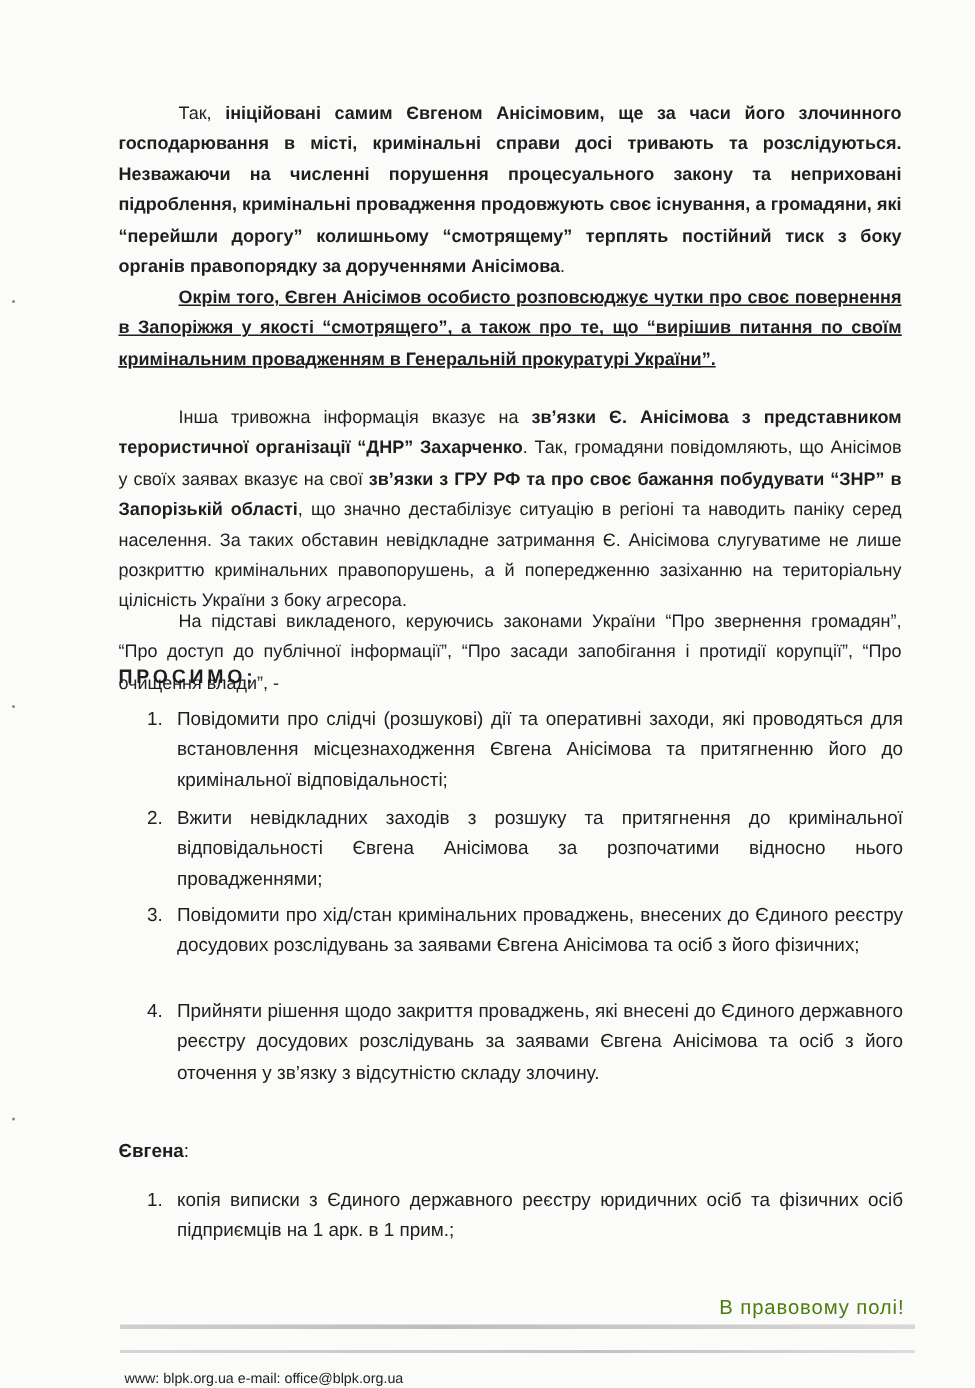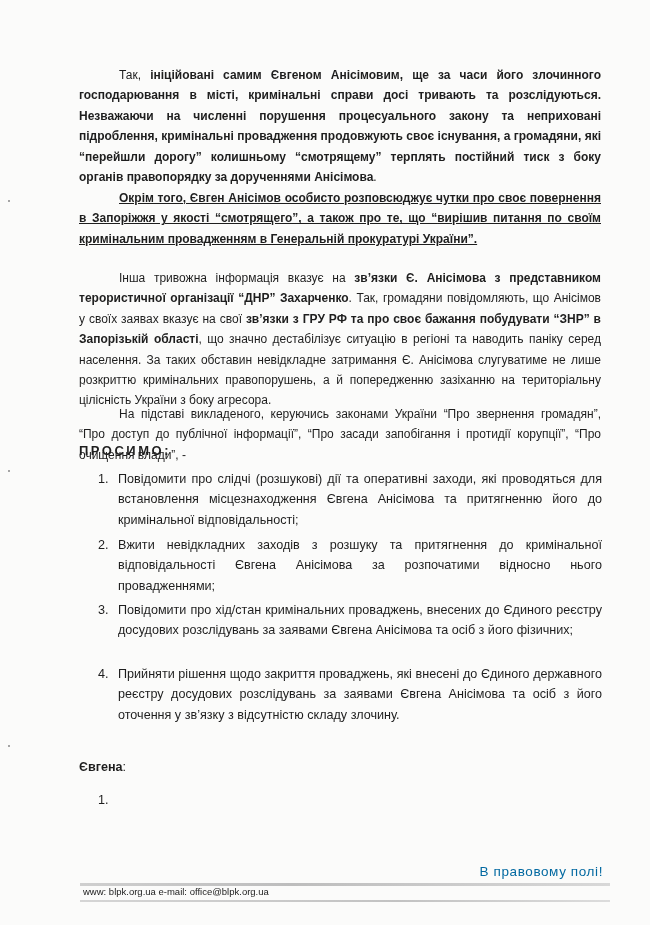--- a/index.html
+++ b/index.html
@@ -23,24 +23,24 @@
     position: absolute; left: 79px; width: 522px; text-align: left;
     font-weight: bold; font-size: 13px; letter-spacing: 2.5px;
   }
   .li {
     position: absolute; left: 118px; width: 484px;
     font-size: 12.6px; line-height: 20.4px;
     text-align: justify; text-align-last: left;
   }
   .num { position: absolute; left: -20px; top: 0; }
   .dodatky { position: absolute; left: 79px; top: 760px; font-weight: bold; font-size: 12.6px; }
-  .slogan { position: absolute; right: 47px; top: 864px; font-size: 13.5px; letter-spacing: 0.6px; color: #0369a1; }
+  .slogan { position: absolute; right: 47px; top: 864px; font-size: 13.5px; letter-spacing: 0.6px; color: #4d7c0f; }
   .band1 { position: absolute; left: 80px; width: 530px; top: 883px; height: 3px; background: linear-gradient(90deg,#cfcfcf,#bdbdbd 40%,#d8d8d8); }
   .band2 { position: absolute; left: 80px; width: 530px; top: 900px; height: 2px; background: linear-gradient(90deg,#d5d5d5,#c2c2c2 60%,#dcdcdc); }
-  .contacts { position: absolute; left: 83px; top: 886px; font-size: 9.5px; color: #222; }
+  .contacts { position: absolute; left: 83px; top: 914px; font-size: 9.5px; color: #222; }
   .dot { position: absolute; width: 2px; height: 2px; background: #888; border-radius: 1px; }
 </style>
 </head>
 <body>
 
 <div class="page">
 
   <div class="p indent" style="top:37px;"><span>Так, </span><span class="b">ініційовані самим Євгеном Анісімовим, ще за часи його злочинного господарювання в місті, кримінальні справи досі тривають та розслідуються. Незважаючи на численні порушення процесуального закону та неприховані підроблення, кримінальні провадження продовжують своє існування, а громадяни, які “перейшли дорогу” колишньому “смотрящему” терплять постійний тиск з боку органів правопорядку за дорученнями Анісімова</span><span>.</span></div>
 
   <div class="p indent" style="top:160px;text-decoration:underline;"><span class="b">Окрім того, Євген Анісімов особисто розповсюджує чутки про своє повернення в Запоріжжя у якості “смотрящего”, а також про те, що “</span><span class="b u">вирішив питання по своїм кримінальним провадженням в Генеральній прокуратурі України</span><span class="b">”.</span></div>
@@ -51,21 +51,21 @@
 
   <div class="heading" style="top:443px;">ПРОСИМО:</div>
 
   <div class="li" style="top:469px;"><span class="num">1.</span><span>Повідомити про слідчі (розшукові) дії та оперативні заходи, які проводяться для встановлення місцезнаходження Євгена Анісімова та притягненню його до кримінальної відповідальності;</span></div>
   <div class="li" style="top:535px;"><span class="num">2.</span><span>Вжити невідкладних заходів з розшуку та притягнення до кримінальної відповідальності Євгена Анісімова за розпочатими відносно нього провадженнями;</span></div>
   <div class="li" style="top:600px;"><span class="num">3.</span><span>Повідомити про хід/стан кримінальних проваджень, внесених до Єдиного реєстру досудових розслідувань за заявами Євгена Анісімова та осіб з його фізичних;</span></div>
   <div class="li" style="top:664px;"><span class="num">4.</span><span>Прийняти рішення щодо закриття проваджень, які внесені до Єдиного державного реєстру досудових розслідувань за заявами Євгена Анісімова та осіб з його оточення у зв’язку з відсутністю складу злочину.</span></div>
 
   <div class="dodatky"><span>Євгена</span><span style="font-weight:normal">:</span></div>
 
-  <div class="li" style="top:790px;"><span class="num">1.</span></div>
+  <div class="li" style="top:790px;"><span class="num">1.</span><span>копія виписки з Єдиного державного реєстру юридичних осіб та фізичних осіб підприємців на 1 арк. в 1 прим.;</span></div>
 
   <div class="slogan">В правовому полі!</div>
   <div class="band1"></div>
   <div class="contacts">www: blpk.org.ua   e-mail: office@blpk.org.ua</div>
   <div class="band2"></div>
 
   <div class="dot" style="left:8px; top:200px;"></div>
   <div class="dot" style="left:8px; top:470px;"></div>
   <div class="dot" style="left:8px; top:745px;"></div>
   <div class="dot" style="left:83px; top:383px;"></div>

